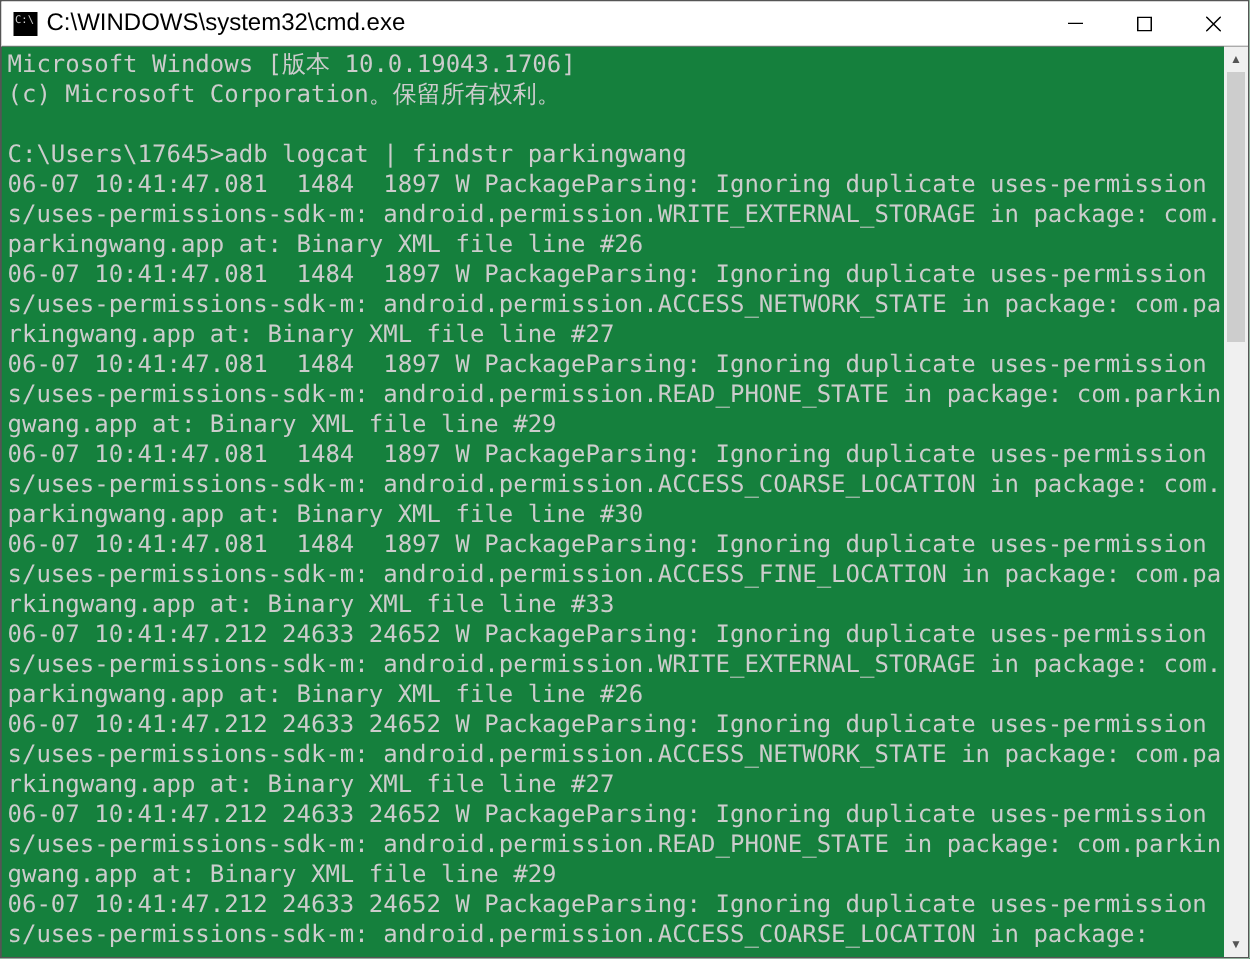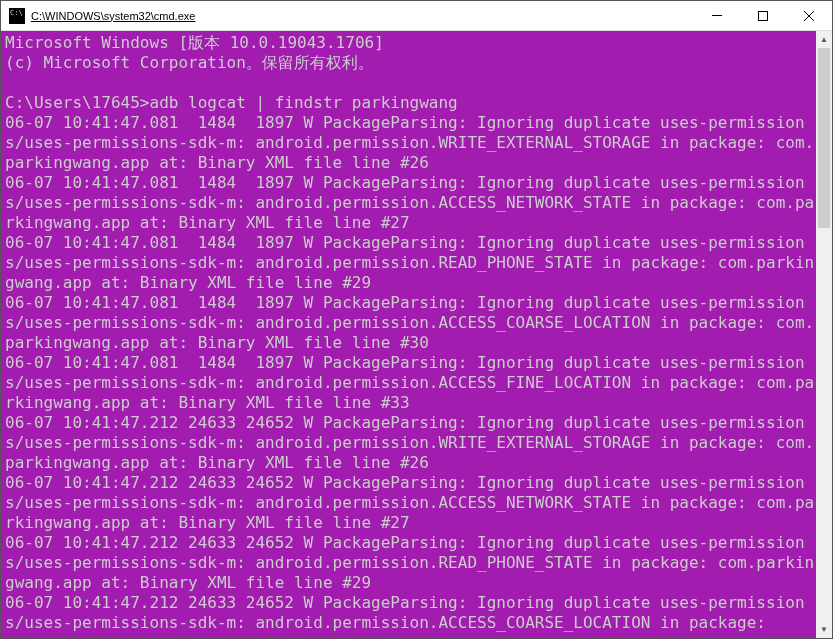--- a/index.html
+++ b/index.html
@@ -43,24 +43,23 @@
     .titlebar-icon::after {
       content: "C:\\";
       color: #ccc;
       font-size: 7px;
       font-family: monospace;
       position: absolute;
       top: 1px;
       left: 1px;
     }
     .titlebar-text {
-      font-size: 11px;
+      font-size: 16px;
       color: #000;
       flex: 1;
-      text-decoration: underline;
     }
     .win-controls {
       display: flex;
       height: 100%;
     }
     .win-btn {
       width: 46px;
       height: 100%;
       display: flex;
       align-items: center;
@@ -70,21 +69,21 @@
       cursor: pointer;
     }
     .terminal-wrap {
       flex: 1;
       display: flex;
       background: #000;
       overflow: hidden;
     }
     .terminal {
       flex: 1;
-      background: #a21caf;
+      background: #15803d;
       color: #ccc;
       font-family: "NSimSun", "SimSun", "Consolas", monospace;
       font-size: 16px;
       line-height: 20px;
       padding: 2px 0 0 4px;
       white-space: pre-wrap;
       word-break: break-all;
       overflow: hidden;
     }
     .scrollbar {

